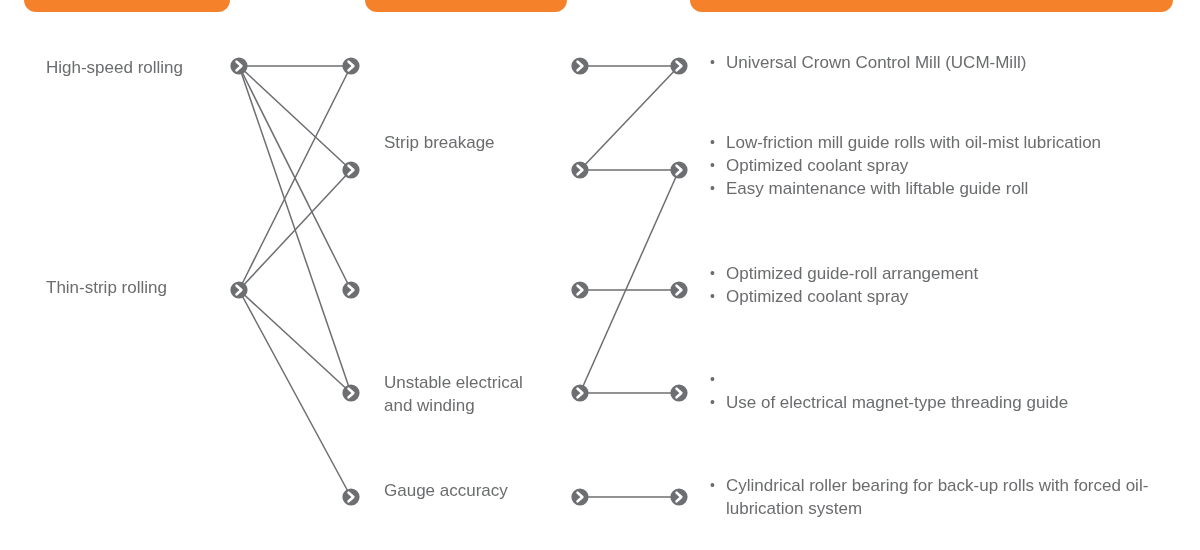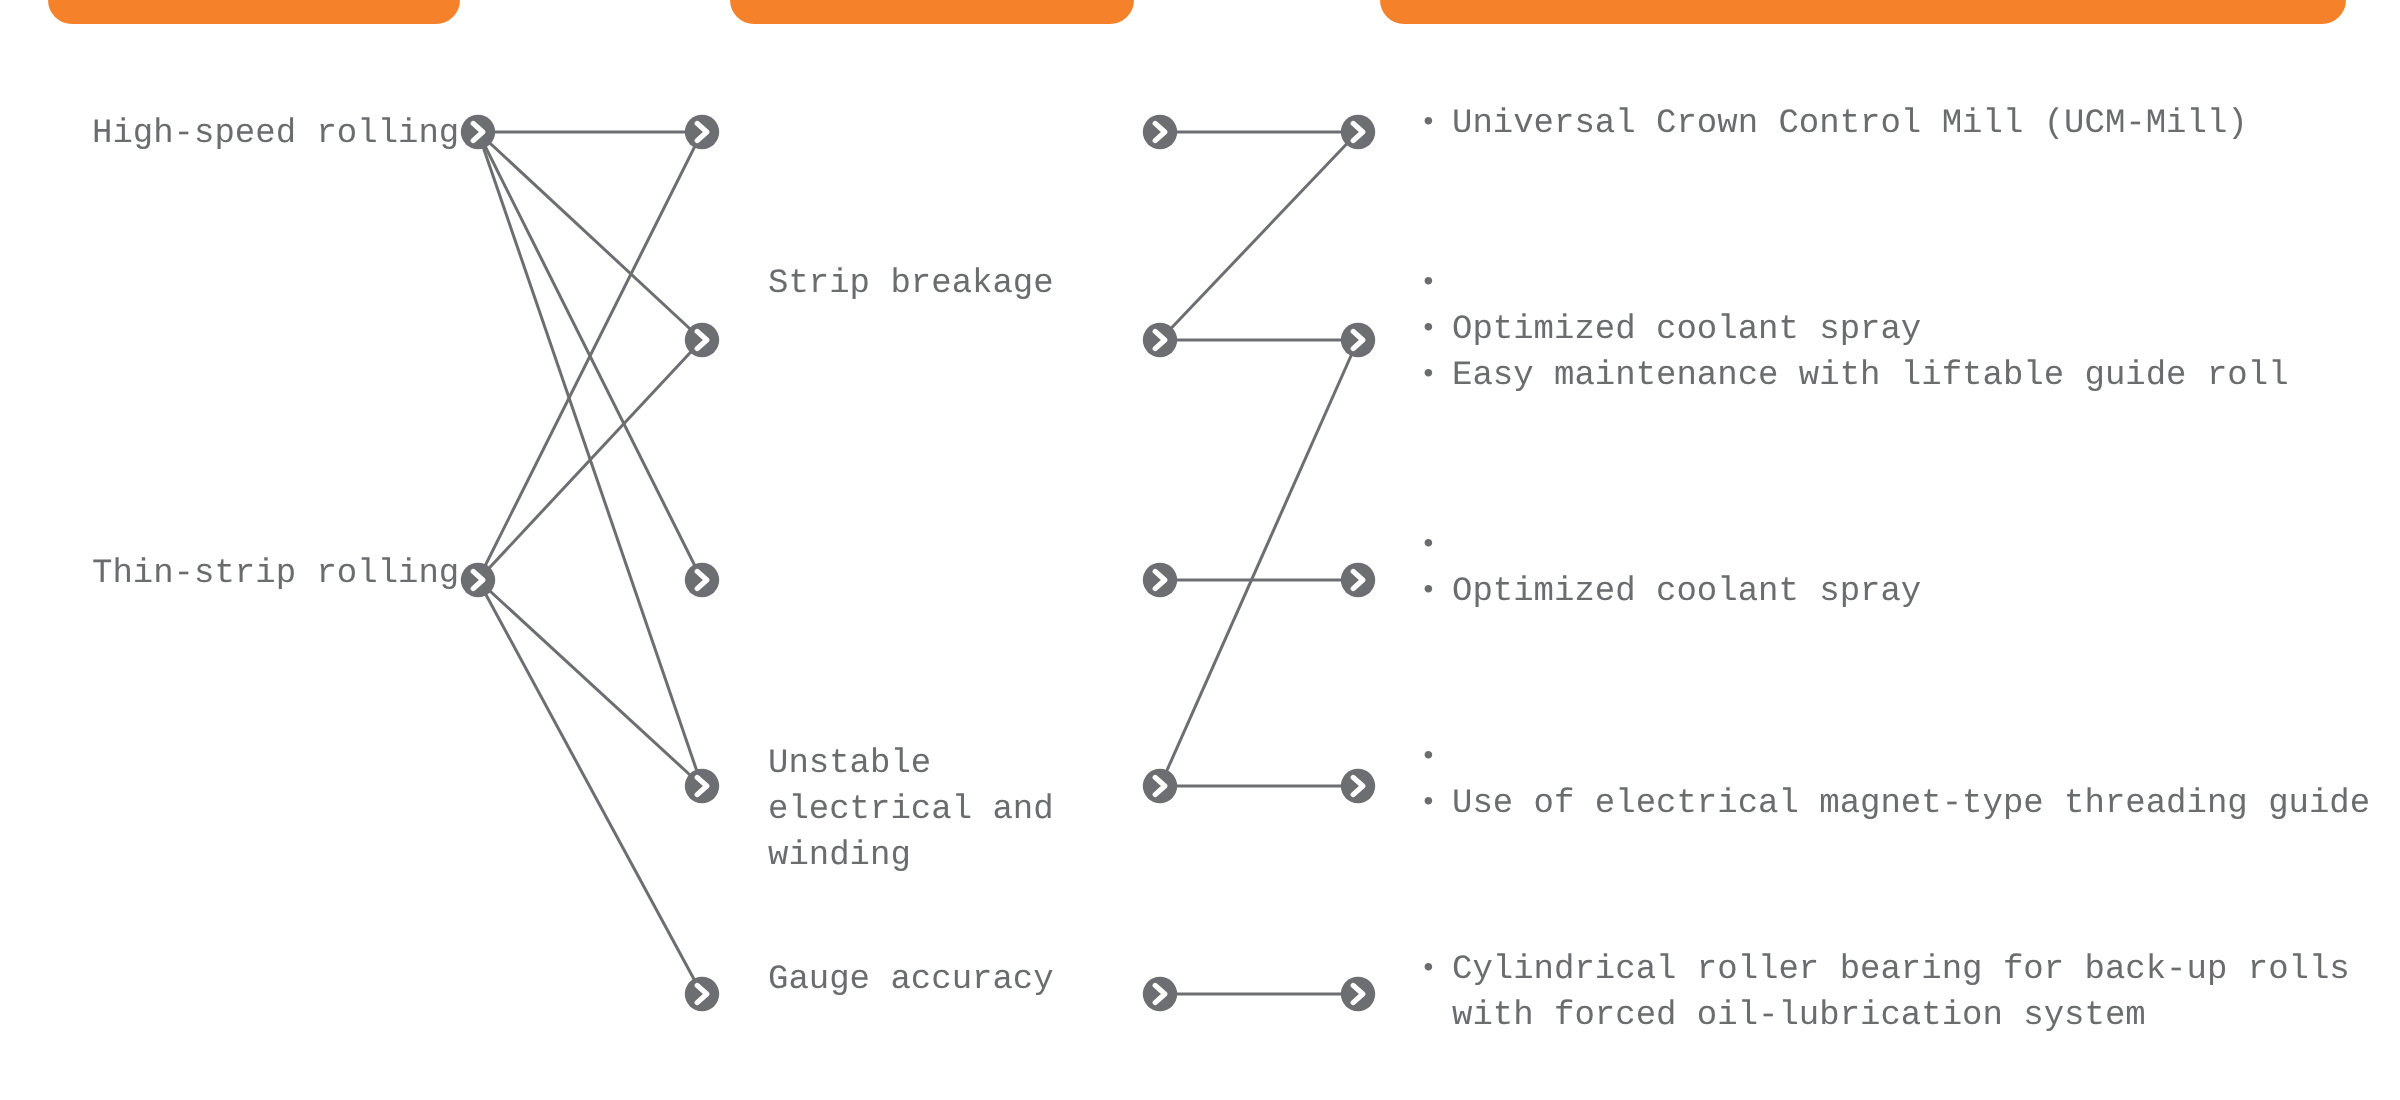--- a/index.html
+++ b/index.html
@@ -1,18 +1,18 @@
 <!DOCTYPE html>
 <html><head>
 <meta charset="utf-8">
 <style>
   html,body{margin:0;padding:0;background:#ffffff;}
   .canvas{
     position:relative;width:1200px;height:550px;background:#ffffff;overflow:hidden;
-    font-family:Liberation Mono, monospace;color:#6B6C6E;
+    font-family:Liberation Sans, sans-serif;color:#6B6C6E;
   }
   .bar{position:absolute;top:-13px;height:25px;border-radius:12px;}
   .label{position:absolute;font-size:17px;line-height:23px;}
   .cat1{left:46px;top:56px;}
   .cat2{left:46px;top:276px;}
   .prob{left:384px;width:165px;}
   .p1{top:51px;}
   .p2{top:131px;}
   .p3{top:262px;}
   .p4{top:371px;}
@@ -131,33 +131,35 @@
 
   <ul class="sol s1">
       <li>
         <span class="dot">•</span>
         <span>Universal Crown Control Mill (UCM-Mill)</span>
       </li>
     </ul>
   <ul class="sol s2">
       <li>
         <span class="dot">•</span>
+        <span>Low-friction mill guide rolls with oil-mist lubrication</span>
       </li>
       <li>
         <span class="dot">•</span>
         <span>Optimized coolant spray</span>
       </li>
       <li>
         <span class="dot">•</span>
         <span>Easy maintenance with liftable guide roll</span>
       </li>
     </ul>
   <ul class="sol s3">
       <li>
         <span class="dot">•</span>
+        <span>Optimized guide-roll arrangement</span>
       </li>
       <li>
         <span class="dot">•</span>
         <span>Optimized coolant spray</span>
       </li>
     </ul>
   <ul class="sol s4">
       <li>
         <span class="dot">•</span>
       </li>

